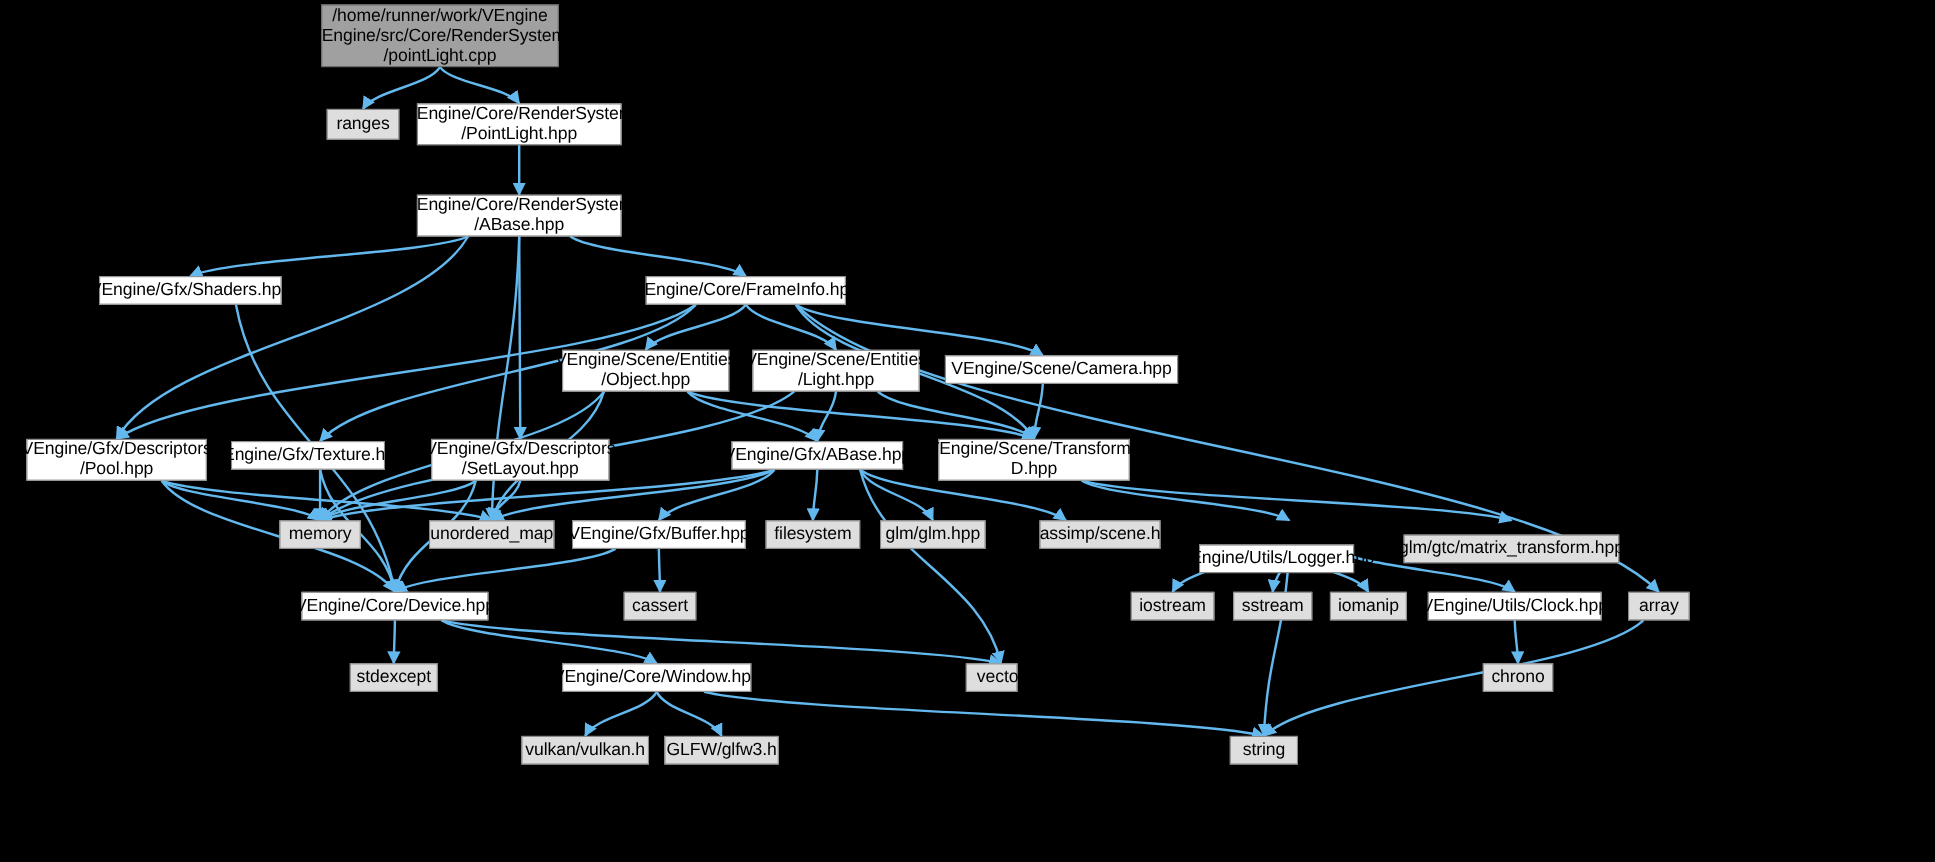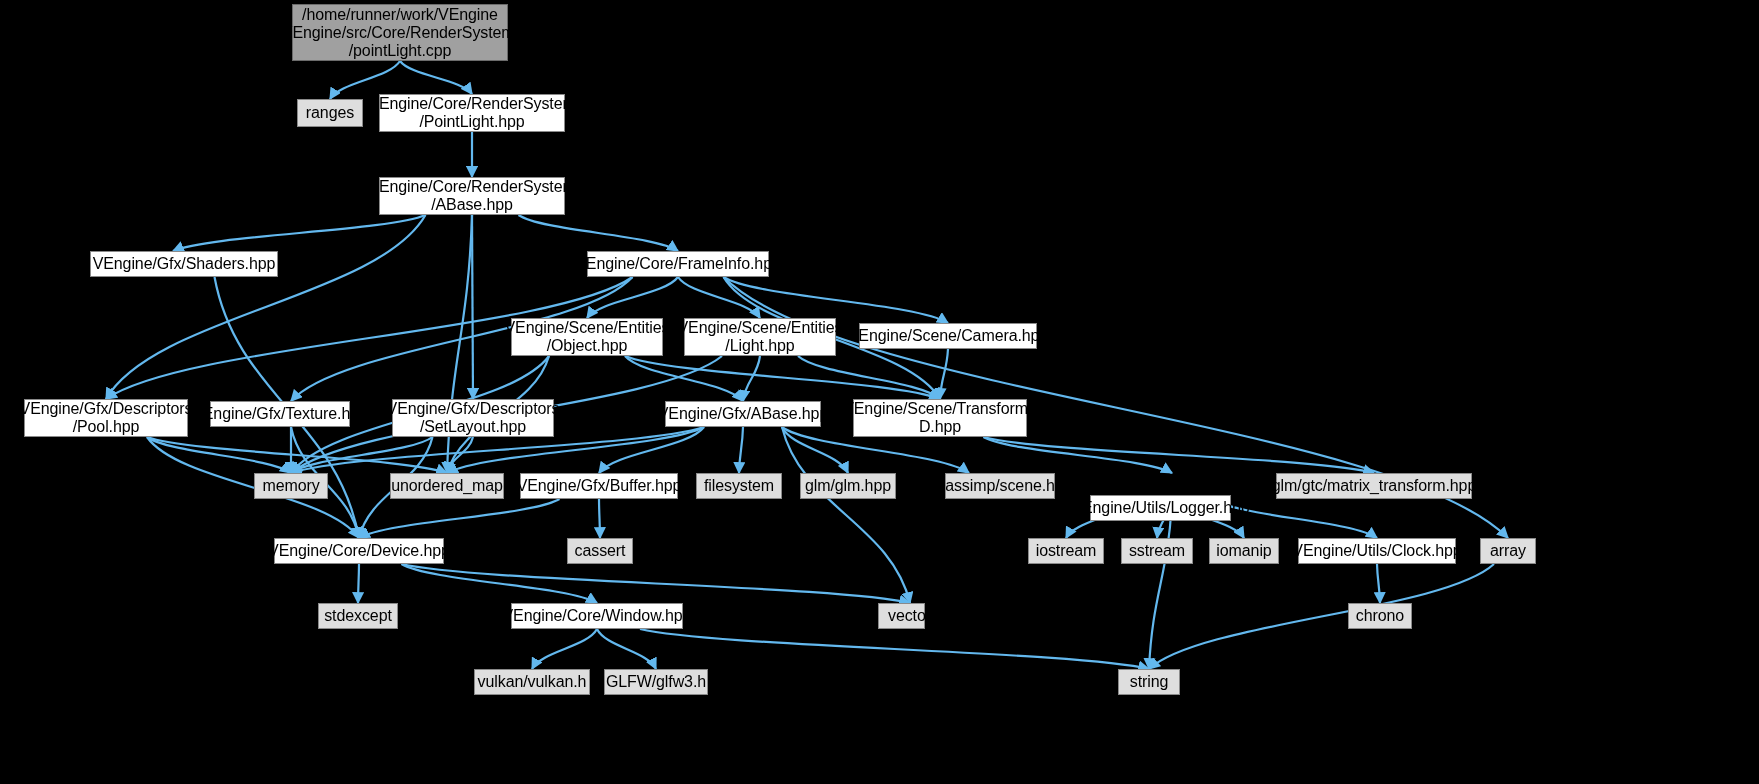--- a/index.html
+++ b/index.html
@@ -121,43 +121,43 @@
   </svg>
   <div id="nodes">
       <div class="node root" style="left: 292px; top: 4px; width: 216px; height: 57px;">/home/runner/work/VEngine
 /VEngine/src/Core/RenderSystems
 /pointLight.cpp</div>
       <div class="node sys" style="left: 297px; top: 99px; width: 66px; height: 28px;">ranges</div>
       <div class="node local" style="left: 379px; top: 94px; width: 186px; height: 38px;">VEngine/Core/RenderSystem
 /PointLight.hpp</div>
       <div class="node local" style="left: 379px; top: 177px; width: 186px; height: 38px;">VEngine/Core/RenderSystem
 /ABase.hpp</div>
-      <div class="node local" style="left: 90px; top: 251px; width: 188px; height: 26px;">VEngine/Gfx/Shaders.hpp</div>
+      <div class="node local" style="left: 90px; top: 251px; width: 166px; height: 26px;">VEngine/Gfx/Shaders.hpp</div>
       <div class="node local" style="left: 587px; top: 251px; width: 182px; height: 26px;">VEngine/Core/FrameInfo.hpp</div>
       <div class="node local" style="left: 511px; top: 318px; width: 152px; height: 38px;">VEngine/Scene/Entities
 /Object.hpp</div>
       <div class="node local" style="left: 684px; top: 318px; width: 152px; height: 38px;">VEngine/Scene/Entities
 /Light.hpp</div>
-      <div class="node local" style="left: 859px; top: 323px; width: 178px; height: 26px;">VEngine/Scene/Camera.hpp</div>
+      <div class="node local" style="left: 859px; top: 323px; width: 212px; height: 26px;">VEngine/Scene/Camera.hpp</div>
       <div class="node local" style="left: 24px; top: 399px; width: 164px; height: 38px;">VEngine/Gfx/Descriptors
 /Pool.hpp</div>
       <div class="node local" style="left: 210px; top: 401px; width: 140px; height: 26px;">VEngine/Gfx/Texture.hpp</div>
       <div class="node local" style="left: 392px; top: 399px; width: 162px; height: 38px;">VEngine/Gfx/Descriptors
 /SetLayout.hpp</div>
       <div class="node local" style="left: 665px; top: 401px; width: 156px; height: 26px;">VEngine/Gfx/ABase.hpp</div>
       <div class="node local" style="left: 853px; top: 399px; width: 174px; height: 38px;">VEngine/Scene/Transform3
 D.hpp</div>
       <div class="node sys" style="left: 254px; top: 473px; width: 74px; height: 26px;">memory</div>
       <div class="node sys" style="left: 390px; top: 473px; width: 114px; height: 26px;">unordered_map</div>
       <div class="node local" style="left: 520px; top: 473px; width: 158px; height: 26px;">VEngine/Gfx/Buffer.hpp</div>
       <div class="node sys" style="left: 696px; top: 473px; width: 86px; height: 26px;">filesystem</div>
       <div class="node sys" style="left: 800px; top: 473px; width: 96px; height: 26px;">glm/glm.hpp</div>
       <div class="node sys" style="left: 914px; top: 473px; width: 110px; height: 26px; margin-left: 31px;">assimp/scene.h</div>
       <div class="node local" style="left: 1090px; top: 495px; width: 141px; height: 26px;">VEngine/Utils/Logger.hpp</div>
-      <div class="node sys" style="left: 1276px; top: 473px; width: 196px; height: 26px; text-align: center;">glm/gtc/matrix_transform.hpp</div>
+      <div class="node sys" style="left: 1276px; top: 486px; width: 196px; height: 26px; text-align: center;">glm/gtc/matrix_transform.hpp</div>
       <div class="node local" style="left: 274px; top: 538px; width: 170px; height: 26px;">VEngine/Core/Device.hpp</div>
       <div class="node sys" style="left: 567px; top: 538px; width: 66px; height: 26px;">cassert</div>
       <div class="node sys" style="left: 1028px; top: 538px; width: 76px; height: 26px;">iostream</div>
       <div class="node sys" style="left: 1121px; top: 538px; width: 72px; height: 26px;">sstream</div>
       <div class="node sys" style="left: 1209px; top: 538px; width: 70px; height: 26px;">iomanip</div>
       <div class="node local" style="left: 1298px; top: 538px; width: 158px; height: 26px;">VEngine/Utils/Clock.hpp</div>
       <div class="node sys" style="left: 1480px; top: 538px; width: 56px; height: 26px;">array</div>
       <div class="node sys" style="left: 318px; top: 603px; width: 80px; height: 26px;">stdexcept</div>
       <div class="node local" style="left: 511px; top: 603px; width: 172px; height: 26px;">VEngine/Core/Window.hpp</div>
       <div class="node sys" style="left: 878px; top: 603px; width: 47px; height: 26px; padding-left: 16px;">vector</div>

